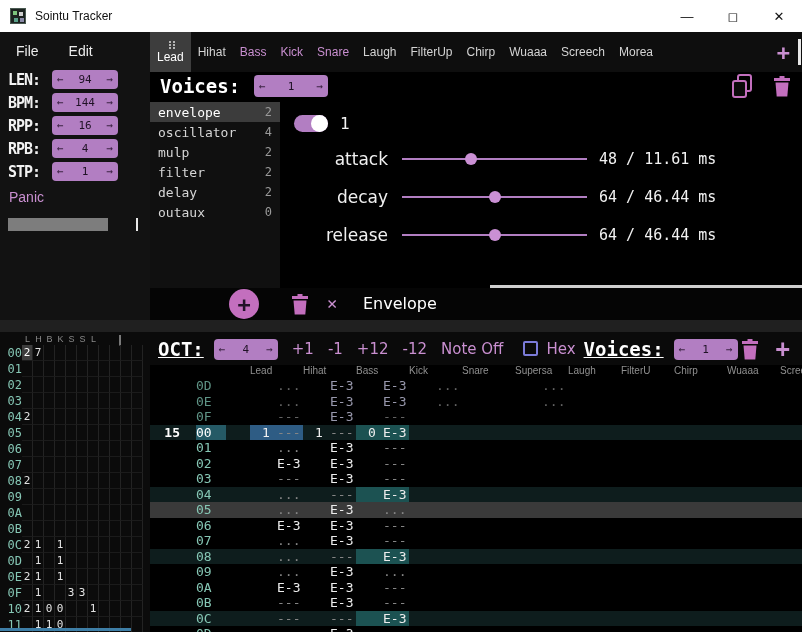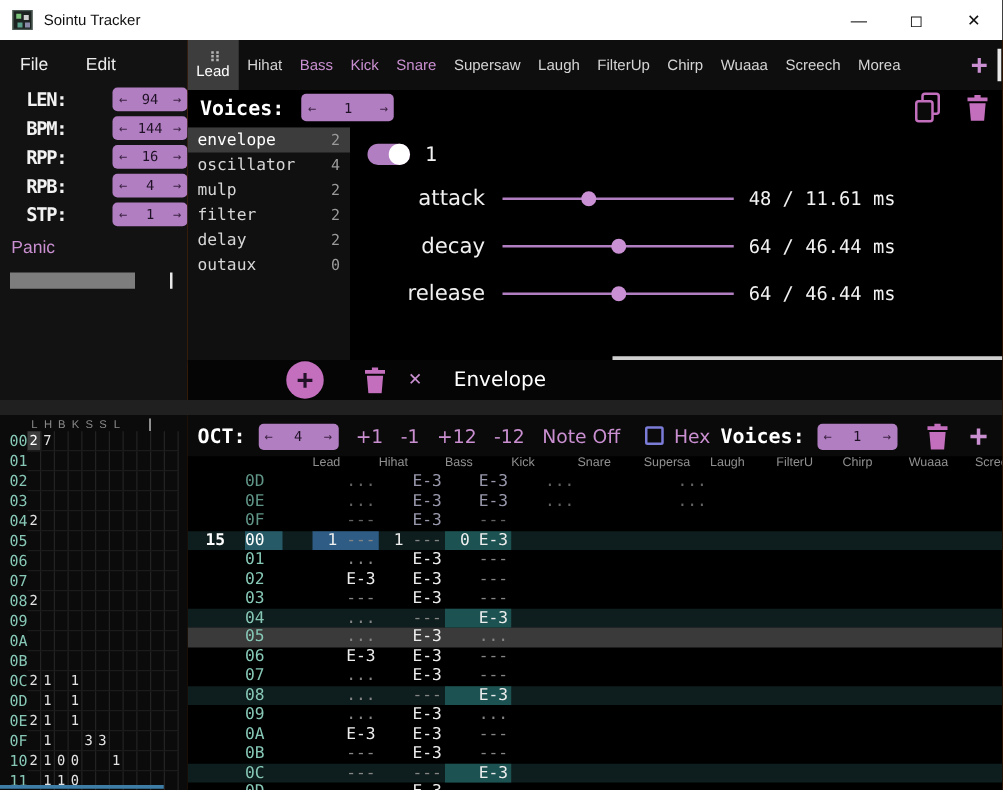--- a/index.html
+++ b/index.html
@@ -20,21 +20,21 @@
 
   
   .app { position:absolute; left:0; top:32px; width:802px; height:613px; background:#f97316; }
   .divider-strip { position:absolute; left:0; top:288px; width:802px; height:12px; background:#202020; z-index:5; }
 
   
   .left-panel { position:absolute; left:0; top:0; width:150px; height:600px; background:#121212; }
   .menubar { display:flex; gap:30px; padding:11px 0 0 16px;
     font-family:"Liberation Sans", sans-serif; font-size:14px; color:#ececec; }
   .song-settings { position:absolute; left:0; top:36px; width:150px; }
-  .setting-row { display:flex; align-items:center; height:23px; padding-left:21px;gap:30px; }
+  .setting-row { display:flex; align-items:center; height:23px; padding-left:8px; }
   .setting-label { color:#f2f2f2; font-size:15px; font-weight:bold; width:44px; letter-spacing:-1px; }
   .pill { background:#b27ec2; border-radius:4px; height:19px; width:66px; display:inline-flex;
     align-items:center; justify-content:space-between; padding:0 5px; }
   .pill .arrow { font-size:11px; color:#3d2344; line-height:1; }
   .pill .pill-val { font-size:11px; font-weight:normal; color:#201226; }
   .panic-button { position:absolute; left:9px; top:157px; color:#c98fd0;
     font-family:"Liberation Sans", sans-serif; font-size:14px; }
   .meter { position:absolute; left:8px; top:186px; width:100px; height:13px; background:#7d7d7d; }
   .meter-peak { position:absolute; left:136px; top:186px; width:2px; height:13px; background:#e8e8e8; }
 
@@ -63,21 +63,21 @@
   .tab.selected { background:#3d3d3d; color:#fff; }
   .tab.accent { color:#c98fd0; }
   .drag-dots { width:2px; height:2px; background:#b5b5b5; margin-bottom:7px;
     box-shadow:4px 0 #b5b5b5, 0 3px #b5b5b5, 4px 3px #b5b5b5, 0 6px #b5b5b5, 4px 6px #b5b5b5; }
   .tab-add { margin-left:auto; display:flex; align-items:center; padding:0 8px; color:#c98fd0;
     font-size:22px; font-weight:bold; }
   .tab-caret { width:3px; height:26px; background:#e8e8e8; align-self:center; margin-right:1px; }
 
   
   .inst-toolbar { position:absolute; left:0; top:40px; width:652px; height:28px; display:flex; align-items:center; }
-  .big-label { color:#fff; font-size:16px; font-weight:bold; }
+  .big-label { color:#fff; font-size:19px; font-weight:bold; }
   .inst-toolbar .big-label { margin-left:10px; }
   .inst-toolbar .pill { width:74px; height:22px; margin-left:14px; }
   .icon-btn { display:flex; align-items:center; }
   .inst-toolbar .icon-copy { margin-left:auto; }
   .inst-toolbar .icon-trash { margin:0 10px 0 18px; }
 
   
   .unit-list { position:absolute; left:0; top:70px; width:130px; height:188px; background:#101010; }
   .unit-row { height:20px; display:flex; align-items:center; padding:0 8px; font-size:13px; color:#d6d6d6; }
   .unit-row.selected { background:#3c3c3c; color:#fff; }
@@ -103,21 +103,21 @@
     background:#c36fbe; color:#24122a; font-size:22px; font-weight:bold;
     display:flex; align-items:center; justify-content:center; }
   .unit-footer .icon-trash { position:absolute; left:140px; top:5px; }
   .close-x { position:absolute; left:177px; top:5px; color:#c98fd0; font-size:17px; }
   .unit-name-label { position:absolute; left:213px; top:6px; color:#fff; font-size:16px;
     font-family:"DejaVu Sans", sans-serif; }
 
   
   .note-toolbar { position:absolute; left:0; top:300px; width:652px; height:33px; background:#0a0a0a;
     display:flex; align-items:center; z-index:6; }
-  .note-toolbar .big-label { margin-left:8px; }
+  .note-toolbar .big-label { margin-left:8px;text-decoration:underline; }
   .note-toolbar .pill { width:64px; height:21px; margin-left:10px; }
   .accent-btn { color:#c98fd0; font-size:15px; margin-left:14px; font-family:"DejaVu Sans", sans-serif; white-space:nowrap; }
   .checkbox { width:15px; height:15px; border:2px solid #7b7bd8; border-radius:2px; margin-left:20px; background:#0a0a0a; }
   .hex-label { margin-left:8px; }
   .voices2-label { margin-left:22px; }
   .note-toolbar .icon-trash { margin-left:auto; }
   .plus-btn { color:#c98fd0; font-size:24px; font-weight:bold; margin:0 12px 0 16px; line-height:1; }
 
   
   .pattern-area { position:absolute; left:0; top:333px; width:652px; height:267px; overflow:hidden; background:#000; }
@@ -493,23 +493,20 @@
             <span class="tab-label">Hihat</span>
           </div>
           <div class="tab accent">
             <span class="tab-label">Bass</span>
           </div>
           <div class="tab accent">
             <span class="tab-label">Kick</span>
           </div>
           <div class="tab accent">
             <span class="tab-label">Snare</span>
-          </div>
-          <div class="tab">
-            <span class="tab-label">Supersaw</span>
           </div>
           <div class="tab">
             <span class="tab-label">Laugh</span>
           </div>
           <div class="tab">
             <span class="tab-label">FilterUp</span>
           </div>
           <div class="tab">
             <span class="tab-label">Chirp</span>
           </div>

